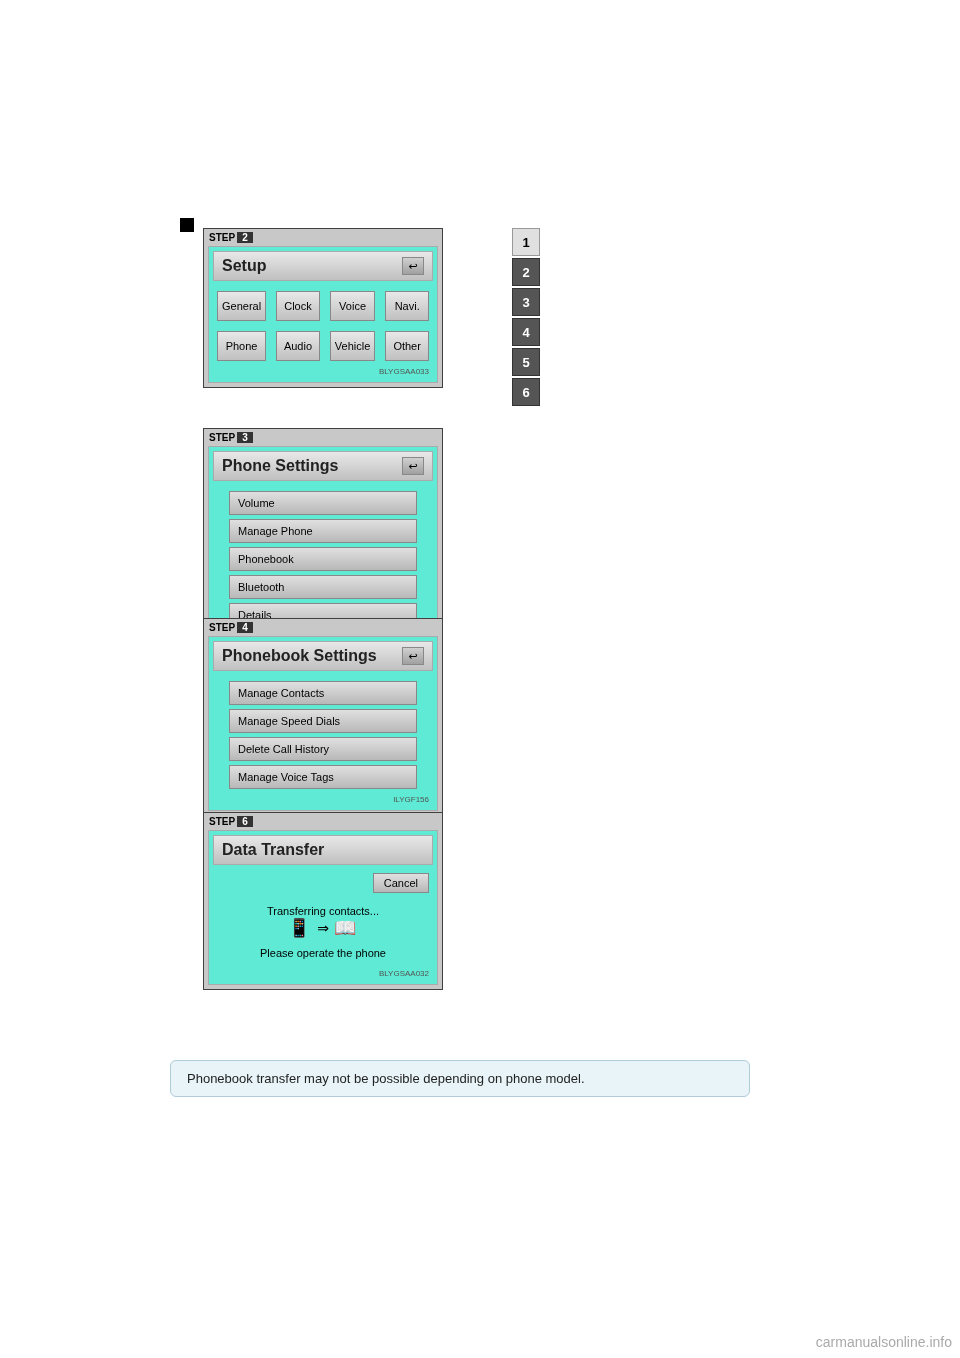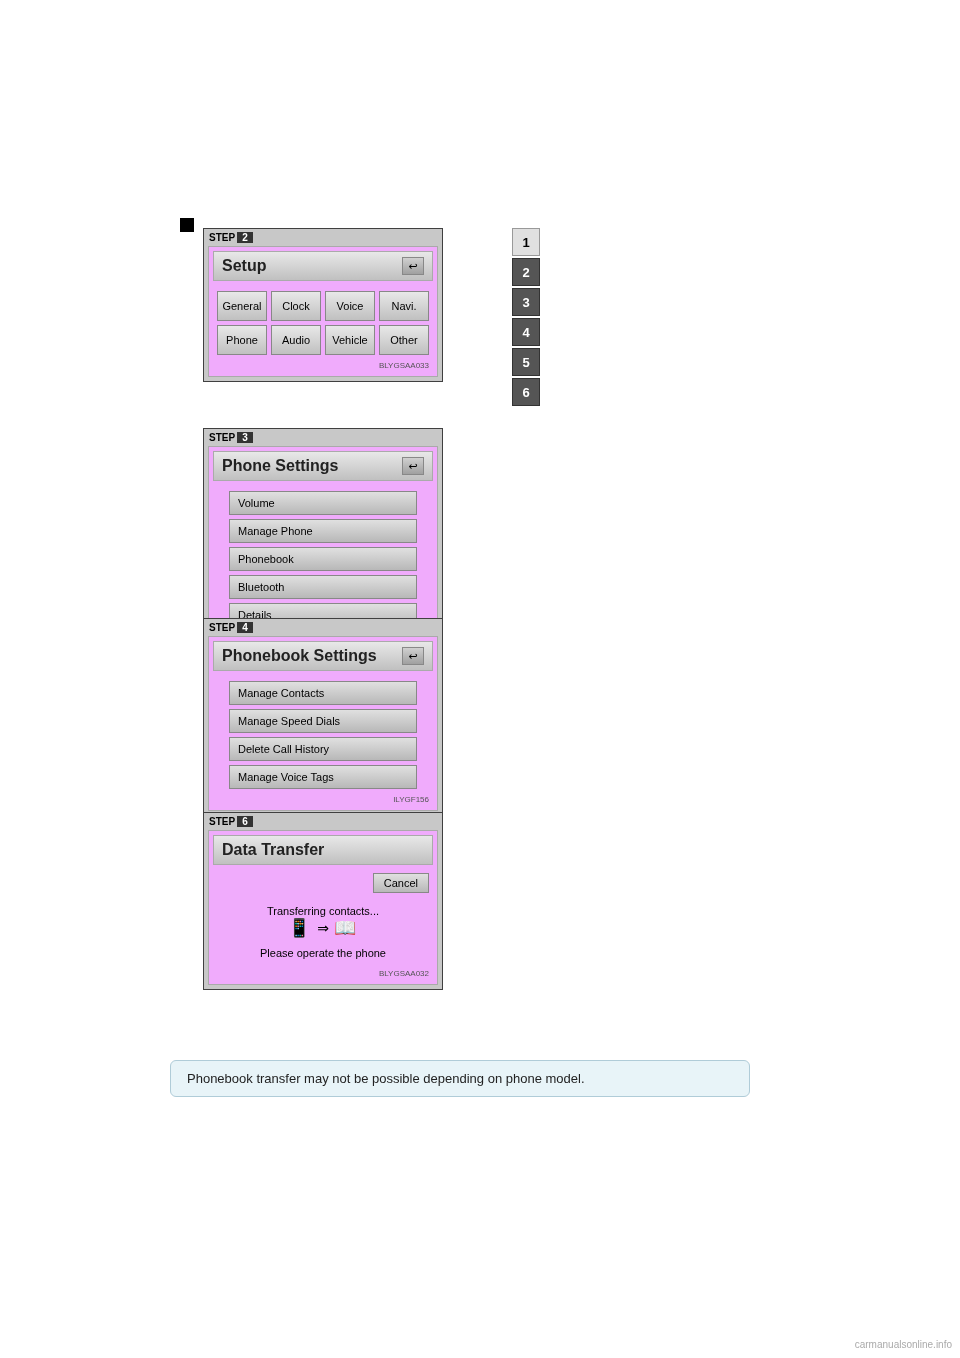--- a/index.html
+++ b/index.html
@@ -73,21 +73,21 @@
       background: #333;
       color: #fff;
       font-size: 10px;
       font-weight: bold;
       padding: 0 3px;
       min-width: 16px;
       text-align: center;
     }
 
     .screen-inner {
-      background: #f0abfc;
+      background: #5eead4;
       margin: 0 4px 4px 4px;
       padding: 4px;
       border: 1px solid #aaa;
     }
 
     
     .screen-header {
       background: linear-gradient(to bottom, #e8e8e8, #c0c0c0);
       border: 1px solid #aaa;
       padding: 5px 8px;
@@ -110,21 +110,21 @@
       align-items: center;
       justify-content: center;
       font-size: 11px;
       cursor: pointer;
     }
 
     
     .setup-grid {
       display: grid;
       grid-template-columns: 1fr 1fr 1fr 1fr;
-      gap: 4px;
+      gap: 10px;
       padding: 4px;
     }
     .setup-btn {
       background: linear-gradient(to bottom, #e8e8e8, #c0c0c0);
       border: 1px solid #888;
       padding: 8px 4px;
       text-align: center;
       font-size: 11px;
       cursor: pointer;
     }
@@ -202,21 +202,21 @@
       font-size: 13px;
       color: #222;
       border-radius: 6px;
     }
 
     
     .watermark {
       position: absolute;
       bottom: 8px;
       right: 8px;
-      font-size: 10px;
+      font-size: 14px;
       color: #aaa;
     }
   </style>
 </head>
 <body>
 
 <div class="black-square"></div>
 
 <div class="side-tabs">
   <div class="side-tab">1</div>

